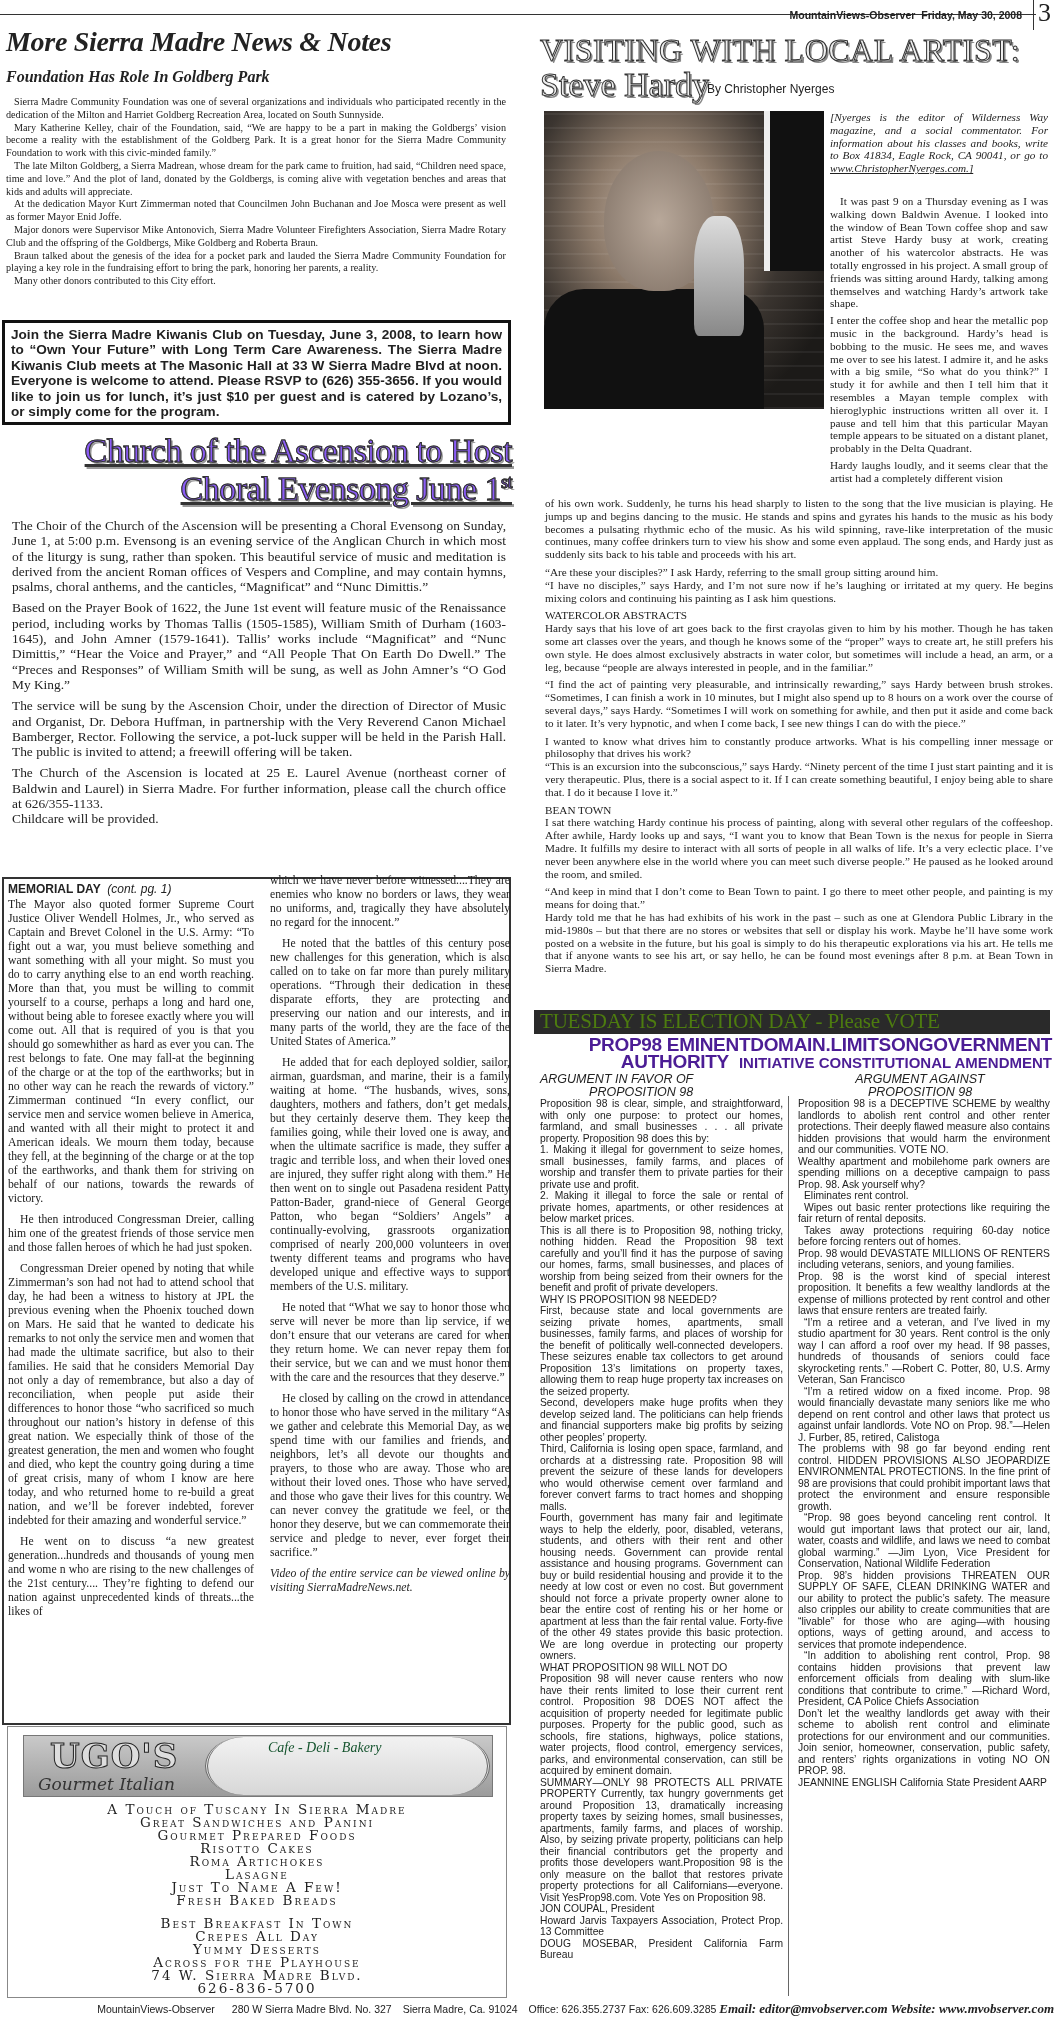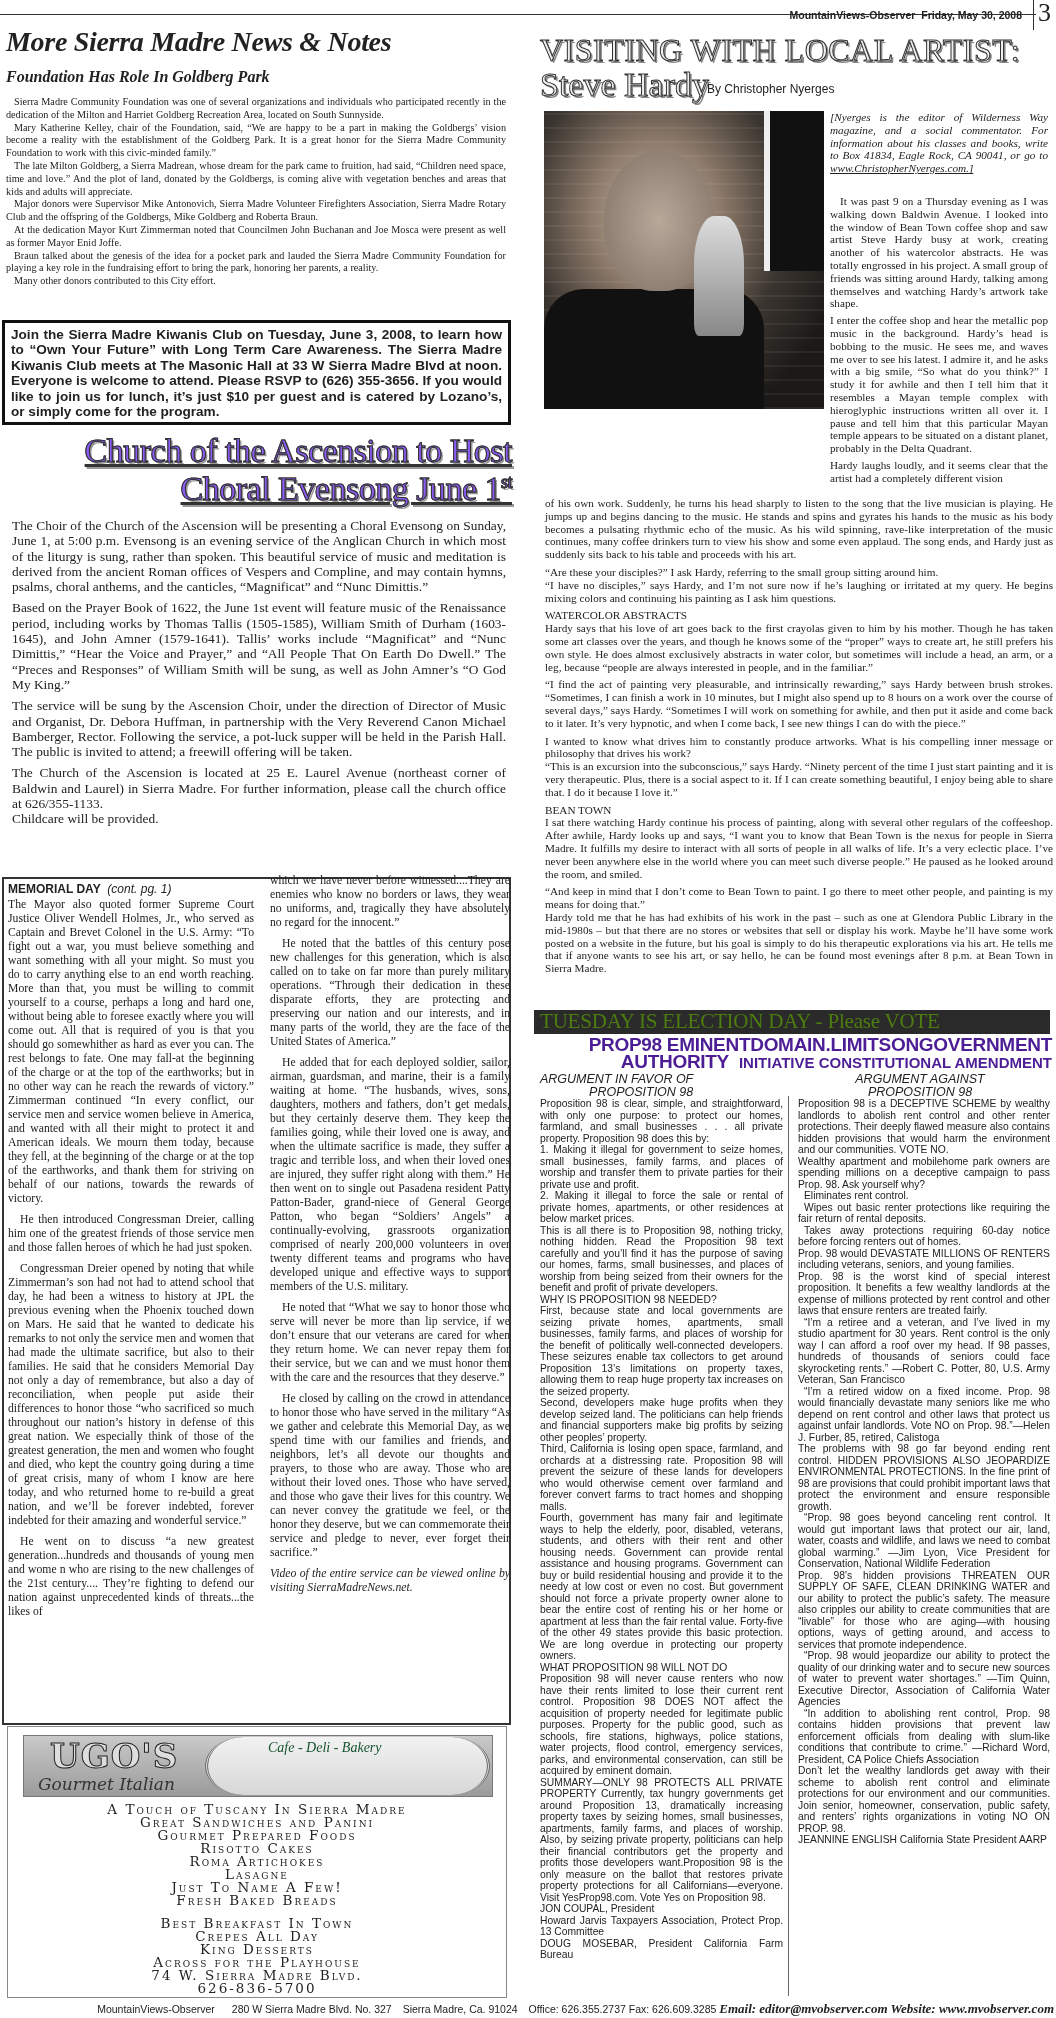--- a/index.html
+++ b/index.html
@@ -94,22 +94,22 @@
   <span>Friday, May 30, 2008</span>
 </div>
 <div class="abs" id="page-num">3</div>
 
 <div class="abs" id="section-title">More Sierra Madre News &amp; Notes</div>
 <div class="abs" id="goldberg-title">Foundation Has Role In Goldberg Park</div>
 <div class="abs just" id="goldberg-body">
   <p>Sierra Madre Community Foundation was one of several organizations and individuals who participated recently in the dedication of the Milton and Harriet Goldberg Recreation Area, located on South Sunnyside.</p>
   <p>Mary Katherine Kelley, chair of the Foundation, said, “We are happy to be a part in making the Goldbergs’ vision become a reality with the establishment of the Goldberg Park. It is a great honor for the Sierra Madre Community Foundation to work with this civic-minded family.”</p>
   <p>The late Milton Goldberg, a Sierra Madrean, whose dream for the park came to fruition, had said, “Children need space, time and love.” And the plot of land, donated by the Goldbergs, is coming alive with vegetation benches and areas that kids and adults will appreciate.</p>
+  <p>At the dedication Mayor Kurt Zimmerman noted that Councilmen John Buchanan and Joe Mosca were present as well as former Mayor Enid Joffe.</p>
   <p>Major donors were Supervisor Mike Antonovich, Sierra Madre Volunteer Firefighters Association, Sierra Madre Rotary Club and the offspring of the Goldbergs, Mike Goldberg and Roberta Braun.</p>
-  <p>At the dedication Mayor Kurt Zimmerman noted that Councilmen John Buchanan and Joe Mosca were present as well as former Mayor Enid Joffe.</p>
   <p>Braun talked about the genesis of the idea for a pocket park and lauded the Sierra Madre Community Foundation for playing a key role in the fundraising effort to bring the park, honoring her parents, a reality.</p>
   <p>Many other donors contributed to this City effort.</p>
 </div>
 
 <div class="abs sans just" id="kiwanis-box">
   <span>Join the Sierra Madre Kiwanis Club on Tuesday, June 3, 2008, to learn how to “Own Your Future” with Long Term Care Awareness.  The Sierra Madre Kiwanis Club meets at The Masonic Hall at 33 W Sierra Madre Blvd at noon.  Everyone is welcome to attend. Please RSVP to (626) 355-3656.  If you would like to join us for lunch, it’s just $10 per guest and is catered by Lozano’s, or simply come for the program.</span>
 </div>
 
 <div class="abs" id="church-title">
   <div>Church of the Ascension to Host</div>
@@ -154,21 +154,21 @@
   <div>Great Sandwiches and Panini</div>
   <div>Gourmet Prepared Foods</div>
   <div>Risotto Cakes</div>
   <div>Roma Artichokes</div>
   <div>Lasagne</div>
   <div>Just To Name A Few!</div>
   <div>Fresh Baked Breads</div>
   <div class="spacer"></div>
   <div>Best Breakfast In Town</div>
   <div>Crepes All Day</div>
-  <div>King Desserts</div>
+  <div>Yummy Desserts</div>
   <div>Across for the Playhouse</div>
   <div>74 W. Sierra Madre Blvd.</div>
   <div>626-836-5700</div>
 </div>
 
 <div class="abs" id="artist-title">VISITING WITH LOCAL ARTIST:</div>
 <div class="abs" id="artist-name">Steve Hardy</div>
 <div class="abs" id="byline">By Christopher Nyerges</div>
 <div class="abs" id="photo">
   <div id="photo-brick"></div>
@@ -238,21 +238,20 @@
   <p class="ind">Eliminates rent control.</p>
   <p class="ind">Wipes out basic renter protections like requiring the fair return of rental deposits.</p>
   <p class="ind">Takes away protections requiring 60-day notice before forcing renters out of homes.</p>
   <p>Prop. 98 would DEVASTATE MILLIONS OF RENTERS including veterans, seniors, and young families.</p>
   <p>Prop. 98 is the worst kind of special interest proposition. It benefits a few wealthy landlords at the expense of millions protected by rent control and other laws that ensure renters are treated fairly.</p>
   <p class="ind">“I’m a retiree and a veteran, and I’ve lived in my studio apartment for 30 years. Rent control is the only way I can afford a roof over my head. If 98 passes, hundreds of thousands of seniors could face skyrocketing rents.” —Robert C. Potter, 80, U.S. Army Veteran, San Francisco</p>
   <p class="ind">“I’m a retired widow on a fixed income. Prop. 98 would financially devastate many seniors like me who depend on rent control and other laws that protect us against unfair landlords. Vote NO on Prop. 98.”—Helen J. Furber, 85, retired, Calistoga</p>
   <p>The problems with 98 go far beyond ending rent control. HIDDEN PROVISIONS ALSO JEOPARDIZE ENVIRONMENTAL PROTECTIONS.  In the fine print of 98 are provisions that could prohibit important laws that protect the environment and ensure responsible growth.</p>
   <p class="ind">“Prop. 98 goes beyond canceling rent control. It would gut important laws that protect our air, land, water, coasts and wildlife, and laws we need to combat global warming.” —Jim Lyon, Vice President for Conservation, National Wildlife Federation</p>
   <p>Prop. 98’s hidden provisions THREATEN OUR SUPPLY OF SAFE, CLEAN DRINKING WATER and our ability to protect the public’s safety. The measure also cripples our ability to create communities that are “livable” for those who are aging—with housing options, ways of getting around, and access to services that promote independence.</p>
-  <p class="ind">“Prop. 98 would jeopardize our ability to protect the quality of our drinking water and to secure new sources of water to prevent water shortages.” —Tim Quinn, Executive Director, Association of California Water Agencies</p>
   <p class="ind">“In addition to abolishing rent control, Prop. 98 contains hidden provisions that prevent law enforcement officials from dealing with slum-like conditions that contribute to crime.” —Richard Word, President, CA Police Chiefs Association</p>
   <p>Don’t let the wealthy landlords get away with their scheme to abolish rent control and eliminate protections for our environment and our communities.  Join senior, homeowner, conservation, public safety, and renters’ rights organizations in voting NO ON PROP. 98.</p>
   <p>JEANNINE ENGLISH  California State President AARP</p>
 </div>
 
 <div class="abs" id="footer">
   <span>MountainViews-Observer</span><span class="gap"></span>
   <span>280 W Sierra Madre Blvd.  No. 327</span><span class="gap" style="width:8px"></span>
   <span>Sierra Madre, Ca.  91024</span><span class="gap" style="width:8px"></span>
   <span>Office:  626.355.2737</span>

